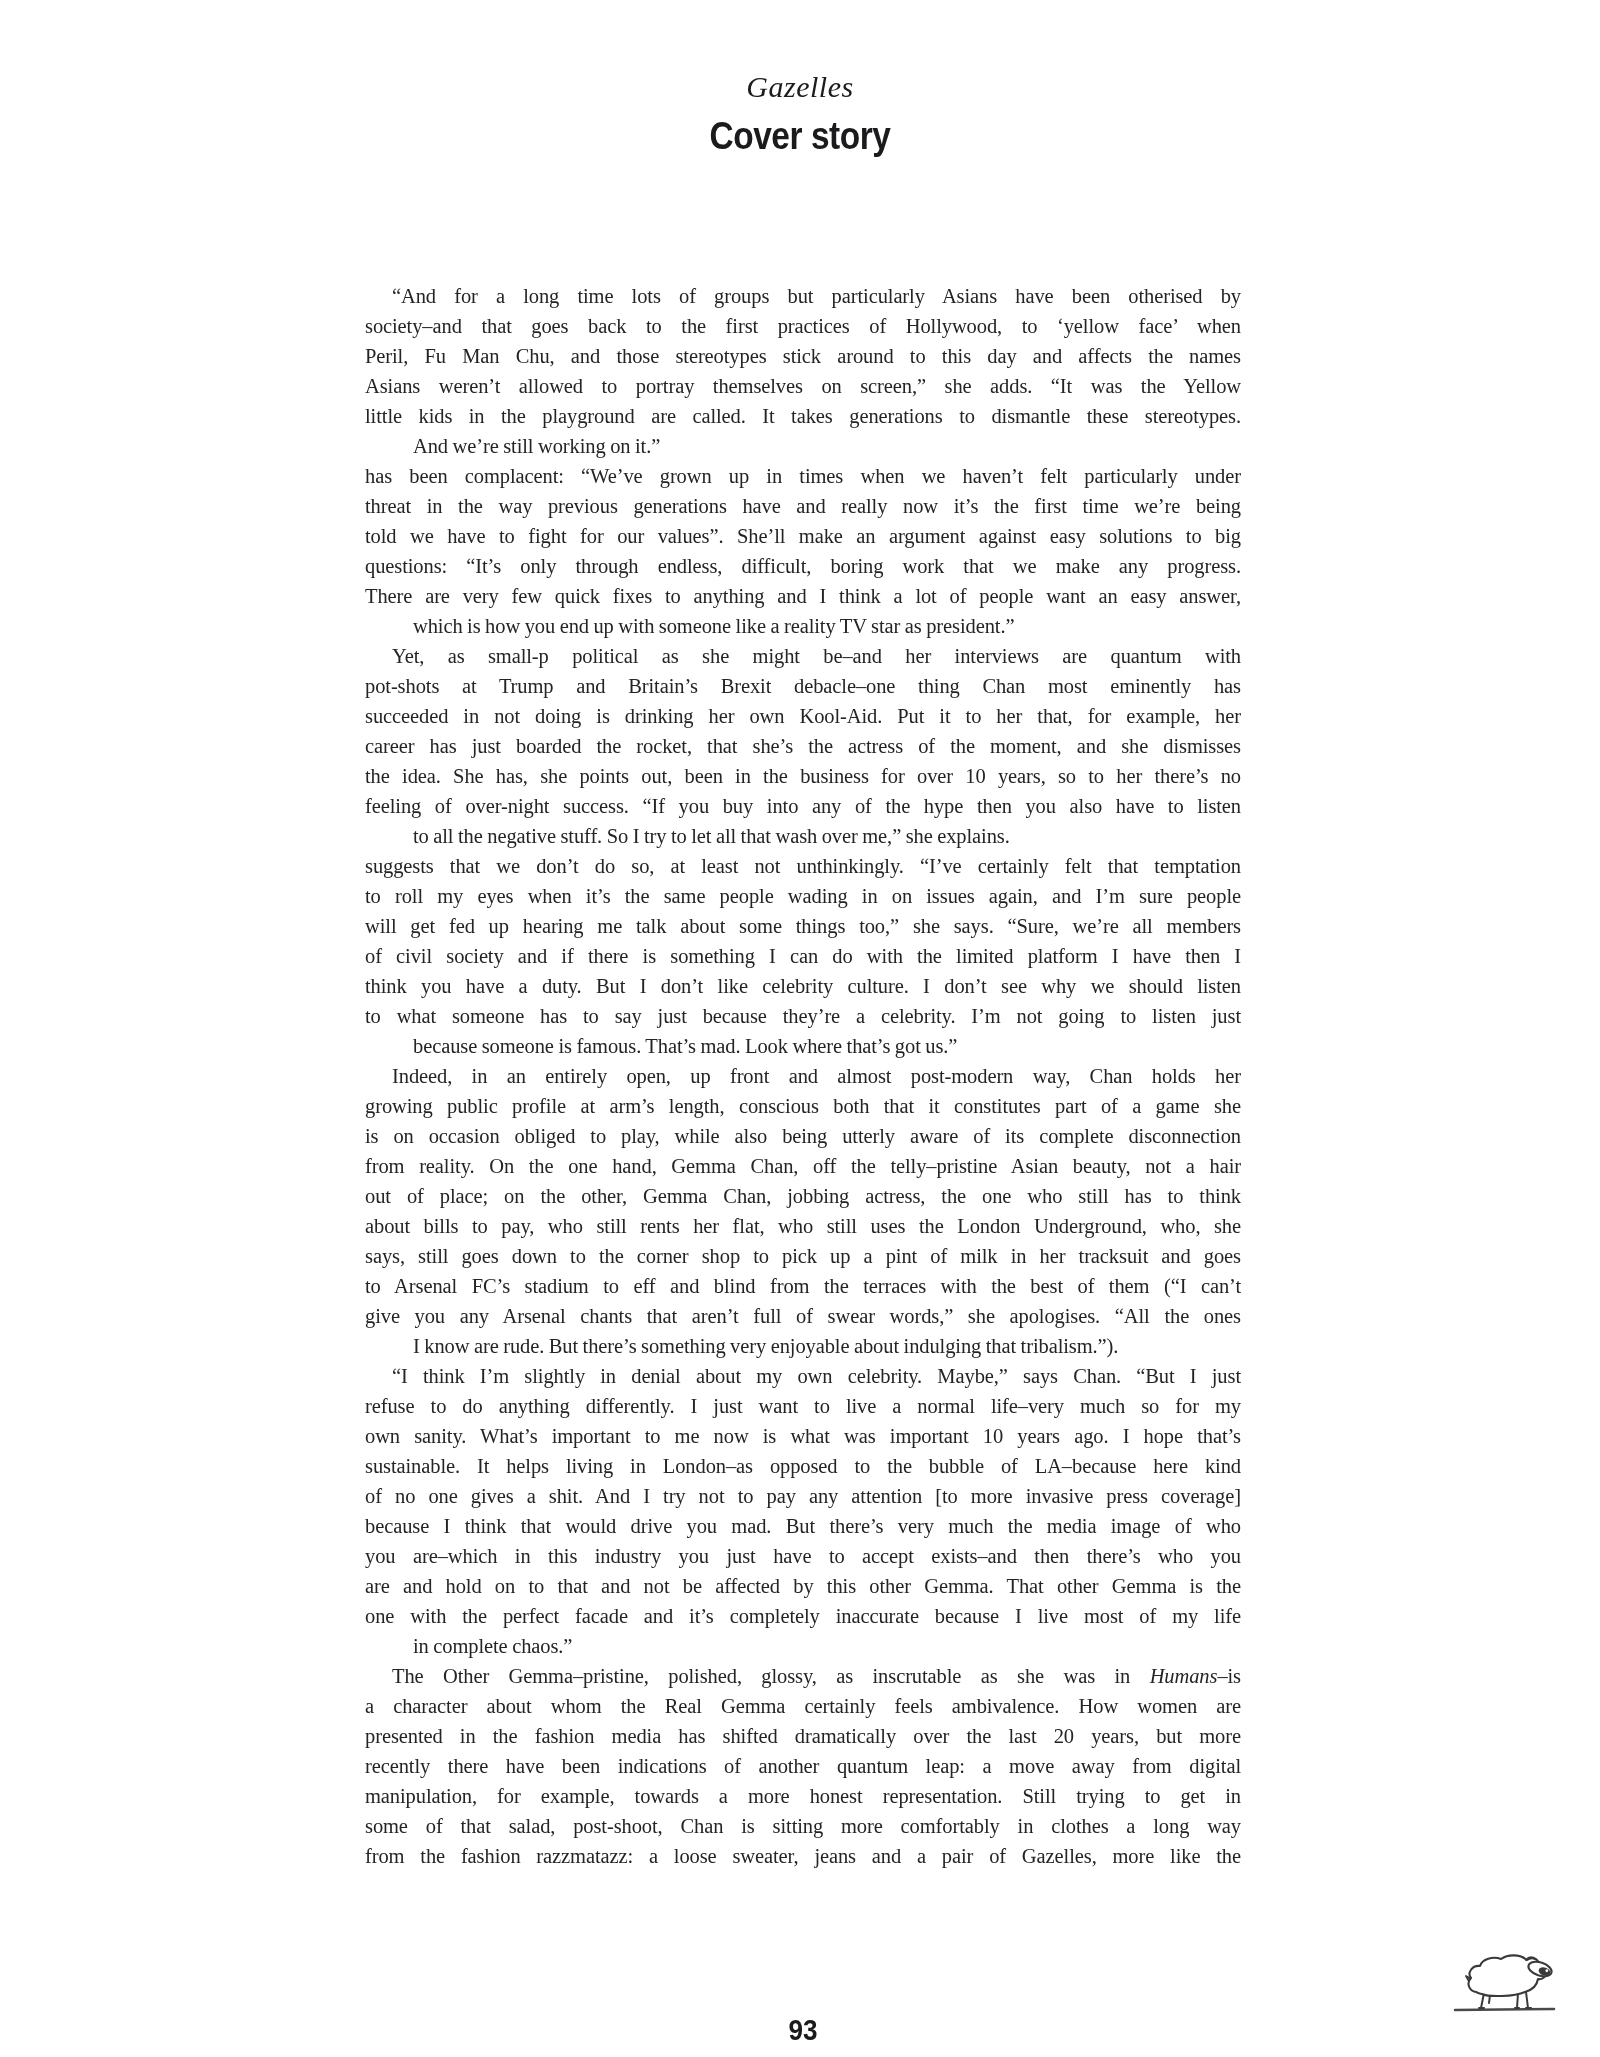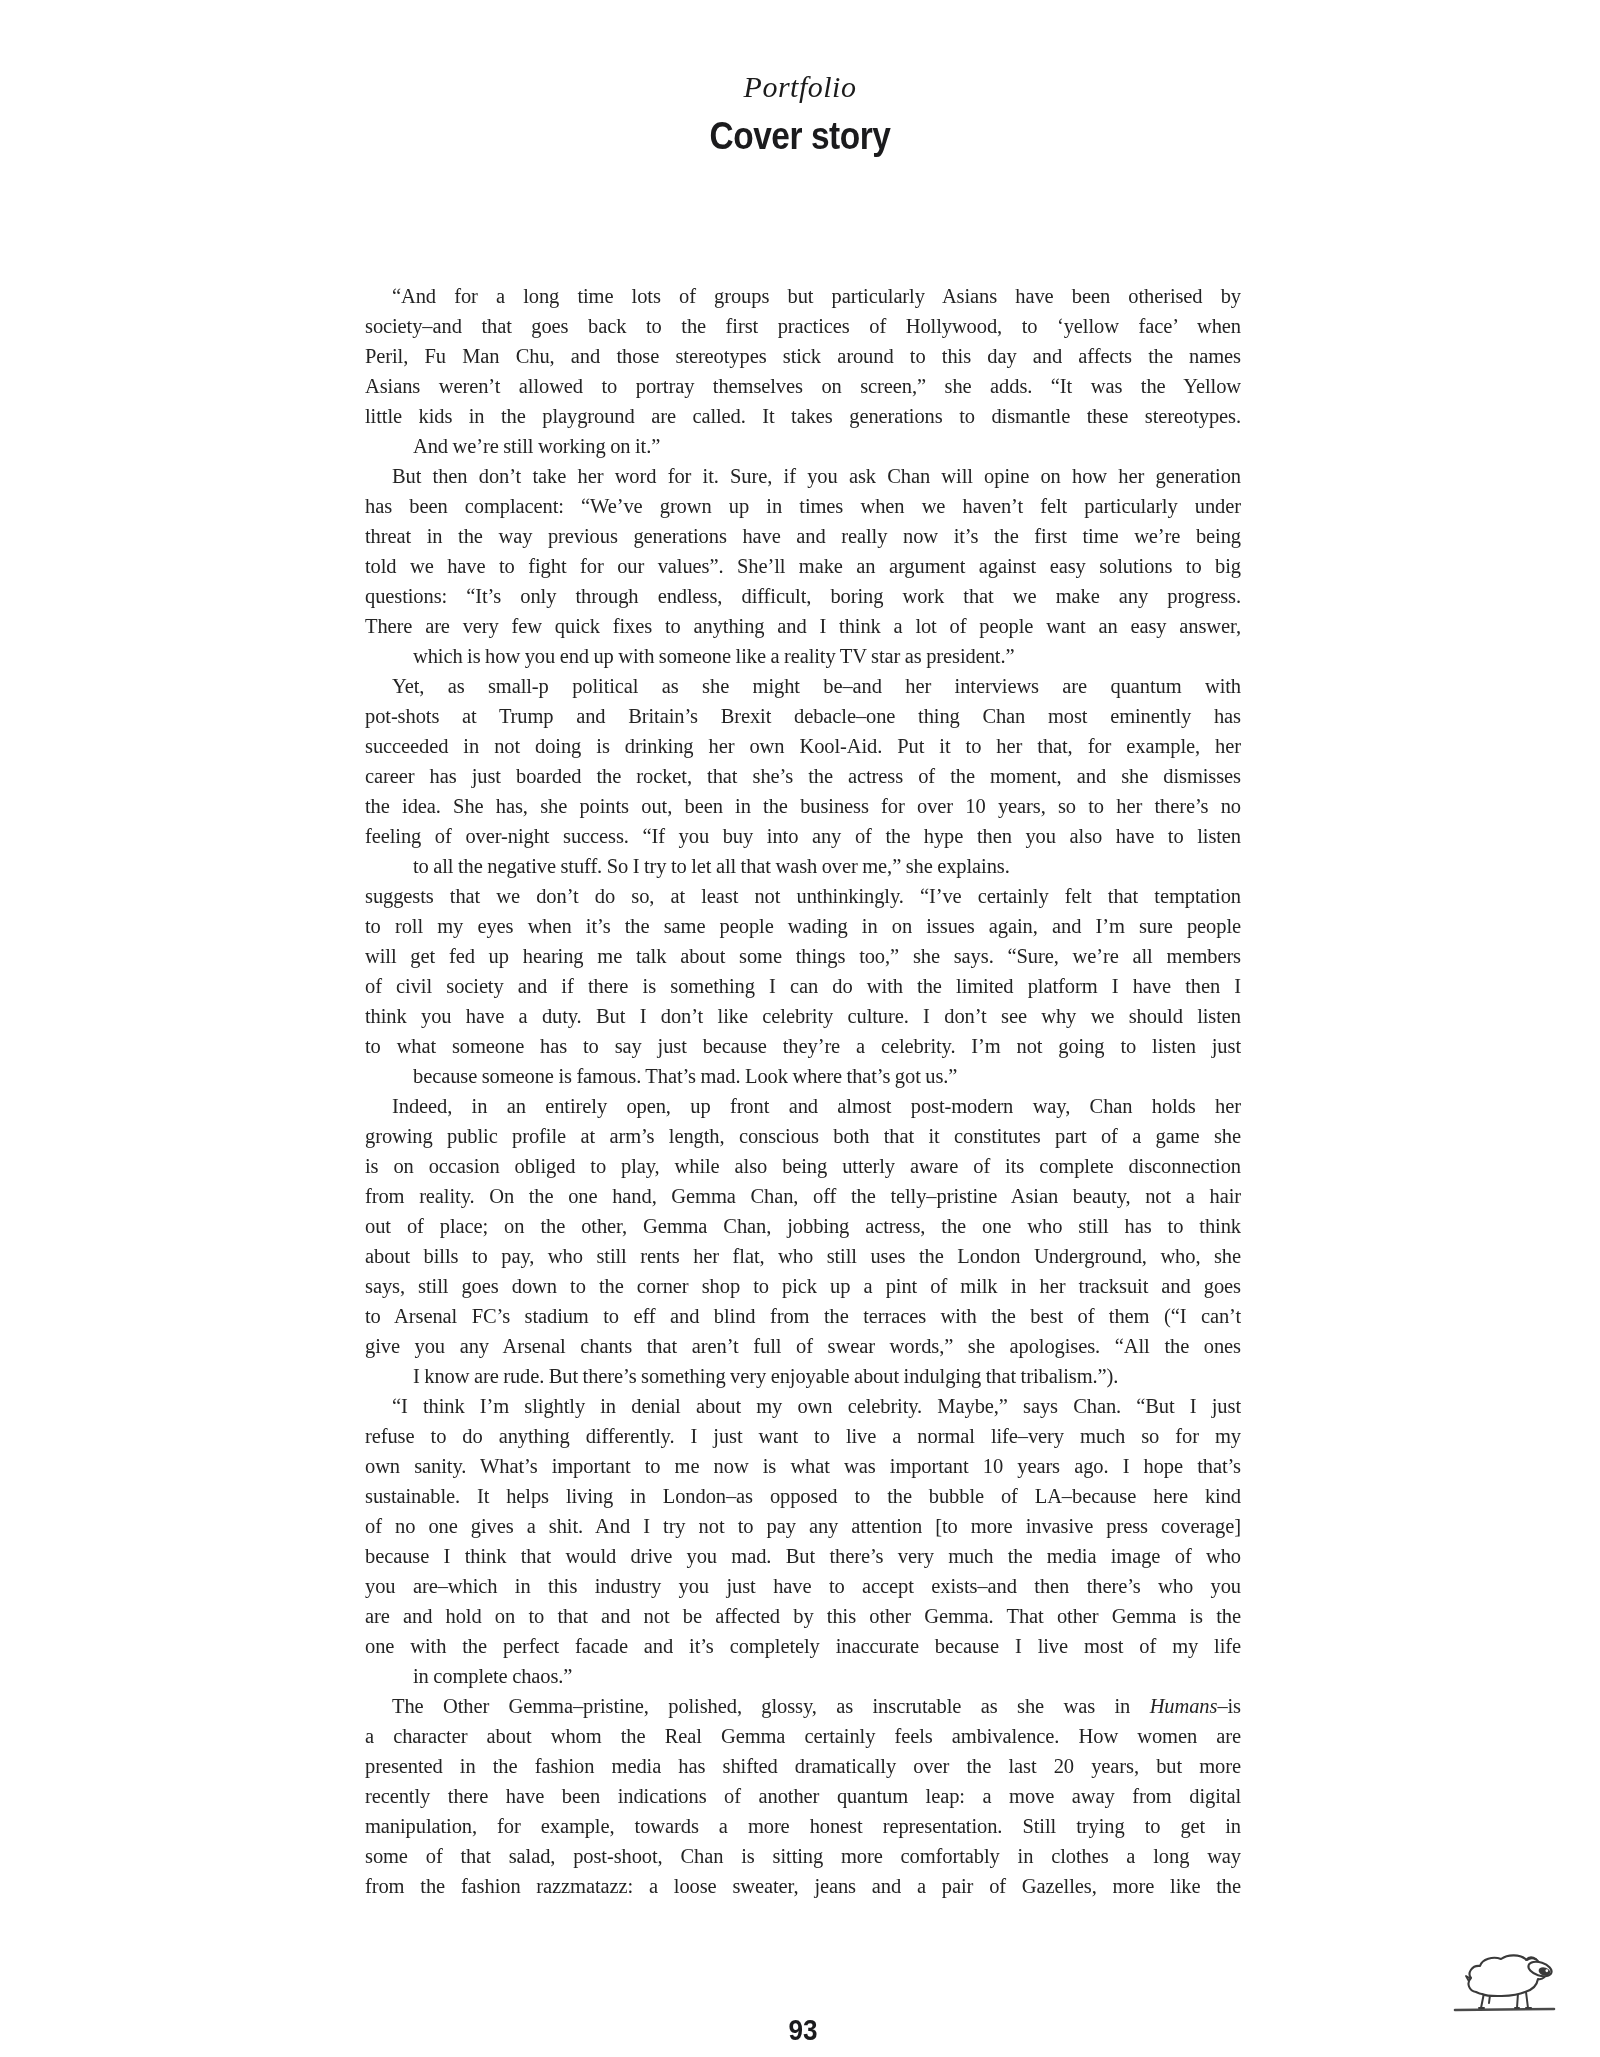--- a/index.html
+++ b/index.html
@@ -38,35 +38,34 @@
   }
   .sheep {
     position:absolute; left:1448px; top:1950px; width:124px; height:66px;
   }
 </style>
 </head>
 <body>
 
 <div class="sheet">
 
-  <div class="kicker">Portfolio</div>
+  <div class="kicker">Gazelles</div>
 
   <h1 class="title">Cover story</h1>
 
   <div class="body-col" id="article-body">
       <div>
         <div class="line first">“And for a long time lots of groups but particularly Asians have been otherised by</div>
         <div class="line">society–and that goes back to the first practices of Hollywood, to ‘yellow face’ when</div>
         <div class="line">Peril, Fu Man Chu, and those stereotypes stick around to this day and affects the names</div>
         <div class="line">Asians weren’t allowed to portray themselves on screen,” she adds. “It was the Yellow</div>
         <div class="line">little kids in the playground are called. It takes generations to dismantle these stereotypes.</div>
         <div class="line end">And we’re still working on it.”</div>
       </div>
       <div>
-        <div class="line first">But then don’t take her word for it. Sure, if you ask Chan will opine on how her generation</div>
         <div class="line">has been complacent: “We’ve grown up in times when we haven’t felt particularly under</div>
         <div class="line">threat in the way previous generations have and really now it’s the first time we’re being</div>
         <div class="line">told we have to fight for our values”. She’ll make an argument against easy solutions to big</div>
         <div class="line">questions: “It’s only through endless, difficult, boring work that we make any progress.</div>
         <div class="line">There are very few quick fixes to anything and I think a lot of people want an easy answer,</div>
         <div class="line end">which is how you end up with someone like a reality TV star as president.”</div>
       </div>
       <div>
         <div class="line first">Yet, as small-p political as she might be–and her interviews are quantum with</div>
         <div class="line">pot-shots at Trump and Britain’s Brexit debacle–one thing Chan most eminently has</div>

